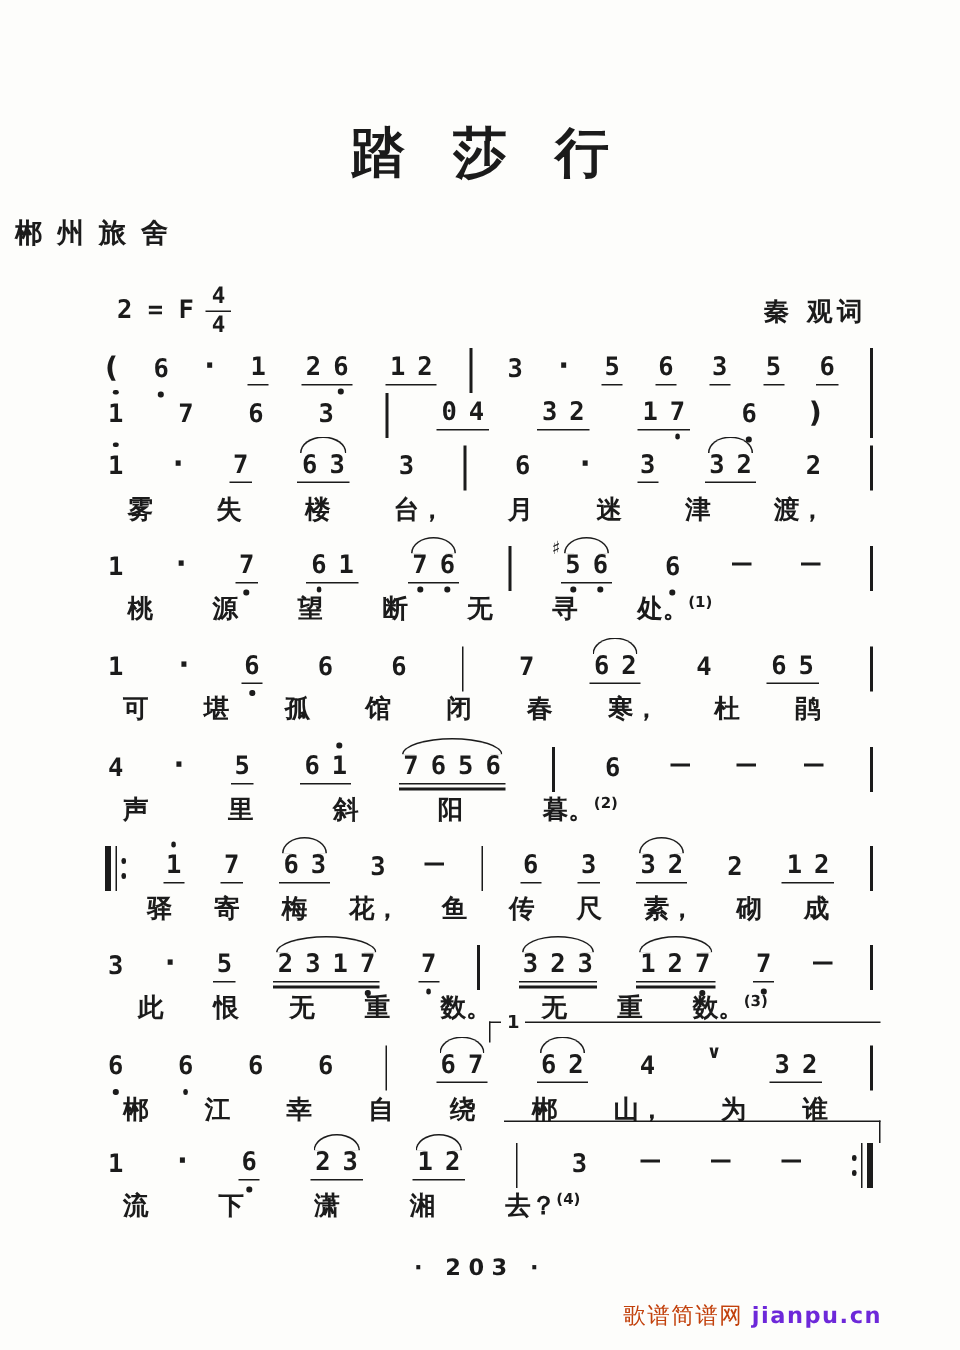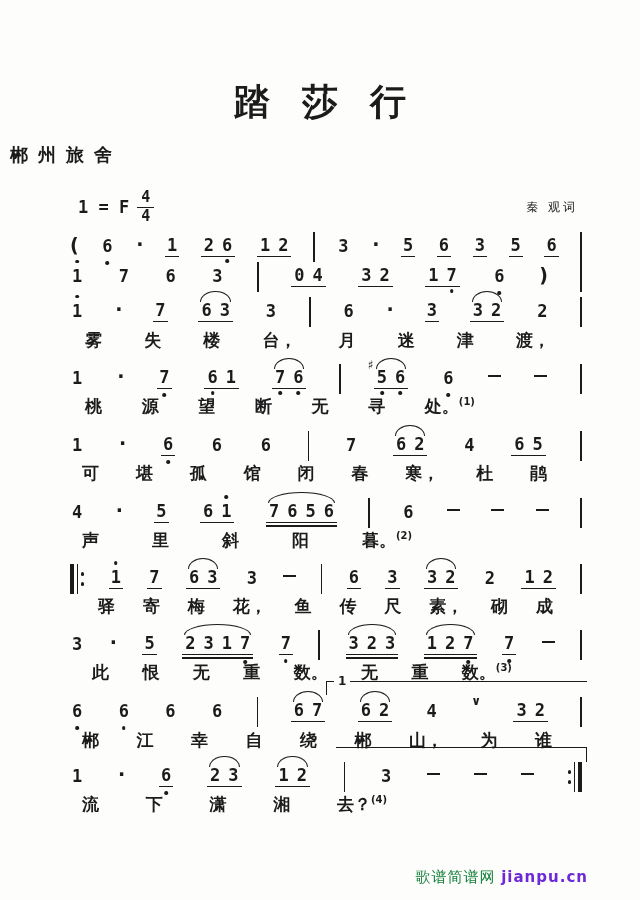--- a/index.html
+++ b/index.html
@@ -11,21 +11,21 @@
   .subtitle{position:absolute;top:143px;left:0;width:100%;text-align:left;
             font-size:18px;font-weight:bold;letter-spacing:10px;text-indent:10px;}
   .keyrow{position:absolute;top:188px;left:78px;right:62px;height:38px;
           display:flex;justify-content:space-between;align-items:center;}
   .keysig{display:flex;align-items:center;gap:8px;font-size:17px;font-weight:bold;
           font-family:"DejaVu Sans Mono",monospace;}
   .frac{display:inline-flex;flex-direction:column;align-items:center;line-height:1.05;
         font-size:15px;font-weight:bold;}
   .frac .ftop{border-bottom:1.6px solid #1b1b1b;padding:0 4px 1px;}
   .frac .fbot{padding-top:1px;}
-  .credit{font-size:12px;font-weight:normal;letter-spacing:3px;}
+  .credit{font-size:17px;font-weight:bold;letter-spacing:3px;}
   
   .mline{position:absolute;left:70px;width:512px;height:30px;display:flex;
          justify-content:space-between;align-items:center;}
   .num{font-family:"DejaVu Sans Mono",monospace;font-size:17px;font-weight:bold;line-height:1;}
   .note{position:relative;display:inline-flex;align-items:center;padding:0 2px 2px;}
   .note.u1{border-bottom:1.8px solid #1b1b1b;}
   .grp{position:relative;display:inline-flex;align-items:flex-end;gap:8px;padding:0 3px 2px;}
   .grp.u1,.grp.u2{border-bottom:1.8px solid #1b1b1b;}
   .grp.u2::after,.note.u2{border-bottom:1.8px solid #1b1b1b;}
   .grp.u2::after{content:'';position:absolute;left:0;right:0;bottom:-4.5px;height:1.8px;background:#1b1b1b;border:0;}
@@ -57,33 +57,33 @@
          border-top:1.8px solid #1b1b1b;border-right:1.8px solid #1b1b1b;}
   
   .lline{position:absolute;display:flex;justify-content:space-between;
          font-size:17px;font-weight:600;line-height:1.2;}
   .syl{white-space:nowrap;}
   .syl sup{font-size:10px;font-weight:bold;}
   
   .pagenum{position:absolute;top:836px;left:0;width:100%;text-align:center;
            font-size:15px;font-weight:bold;letter-spacing:5px;}
   .wm{position:absolute;top:868px;right:52px;font-size:15px;letter-spacing:1px;}
-  .wm .wg{color:#15803d;}
+  .wm .wg{color:#c2410c;}
   .wm .wo{color:#6d28d9;font-weight:bold;}
 </style>
 </head>
 <body>
 
 <div class="page">
   <h1 class="title">踏莎行</h1>
   <div class="subtitle">郴州旅舍</div>
 
   <div class="keyrow">
     <div class="keysig">
-      <span>1 = F</span>
+      <span>2 = F</span>
       <span class="frac">
         <span class="ftop">4</span>
         <span class="fbot">4</span>
       </span>
     </div>
     <div class="credit">秦  观词</div>
   </div>
 
   <div id="score">
       <div class="mline" style="top: 232px;">
@@ -628,17 +628,18 @@
       </div>
       <div class="lline" style="top: 794px; left: 82px; width: 305px;">
         <span class="syl">流</span>
         <span class="syl">下</span>
         <span class="syl">潇</span>
         <span class="syl">湘</span>
         <span class="syl">去？<sup>(4)</sup></span>
       </div>
     </div>
 
+  <div class="pagenum">· 203 ·</div>
   <div class="wm">
     <span class="wg">歌谱简谱网</span>
     <span class="wo">jianpu.cn</span>
   </div>
 </div>
 
 </body></html>

